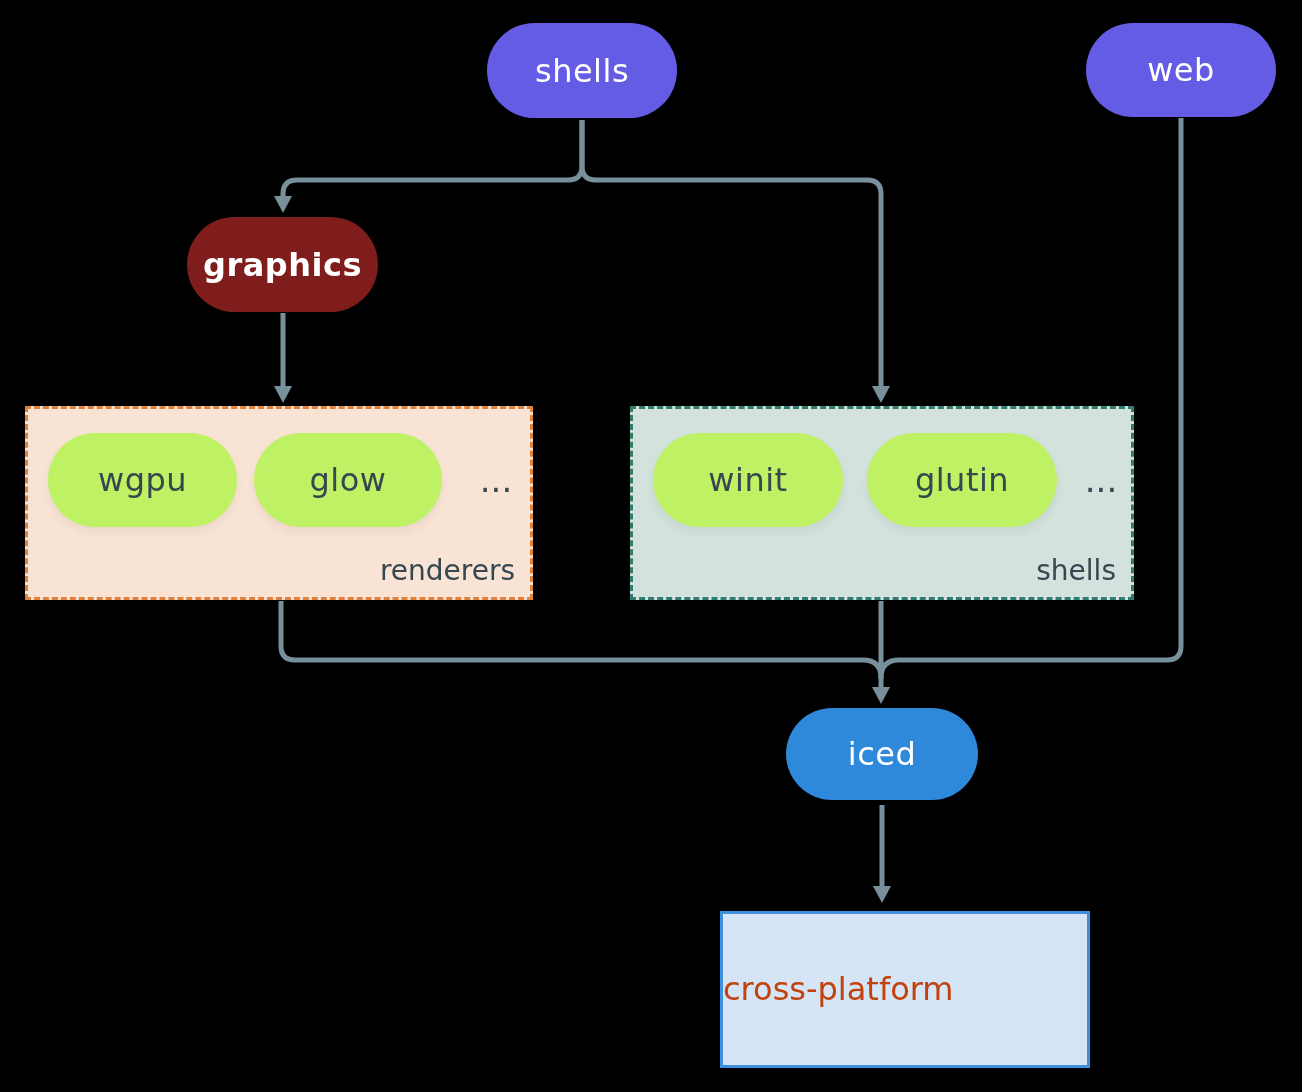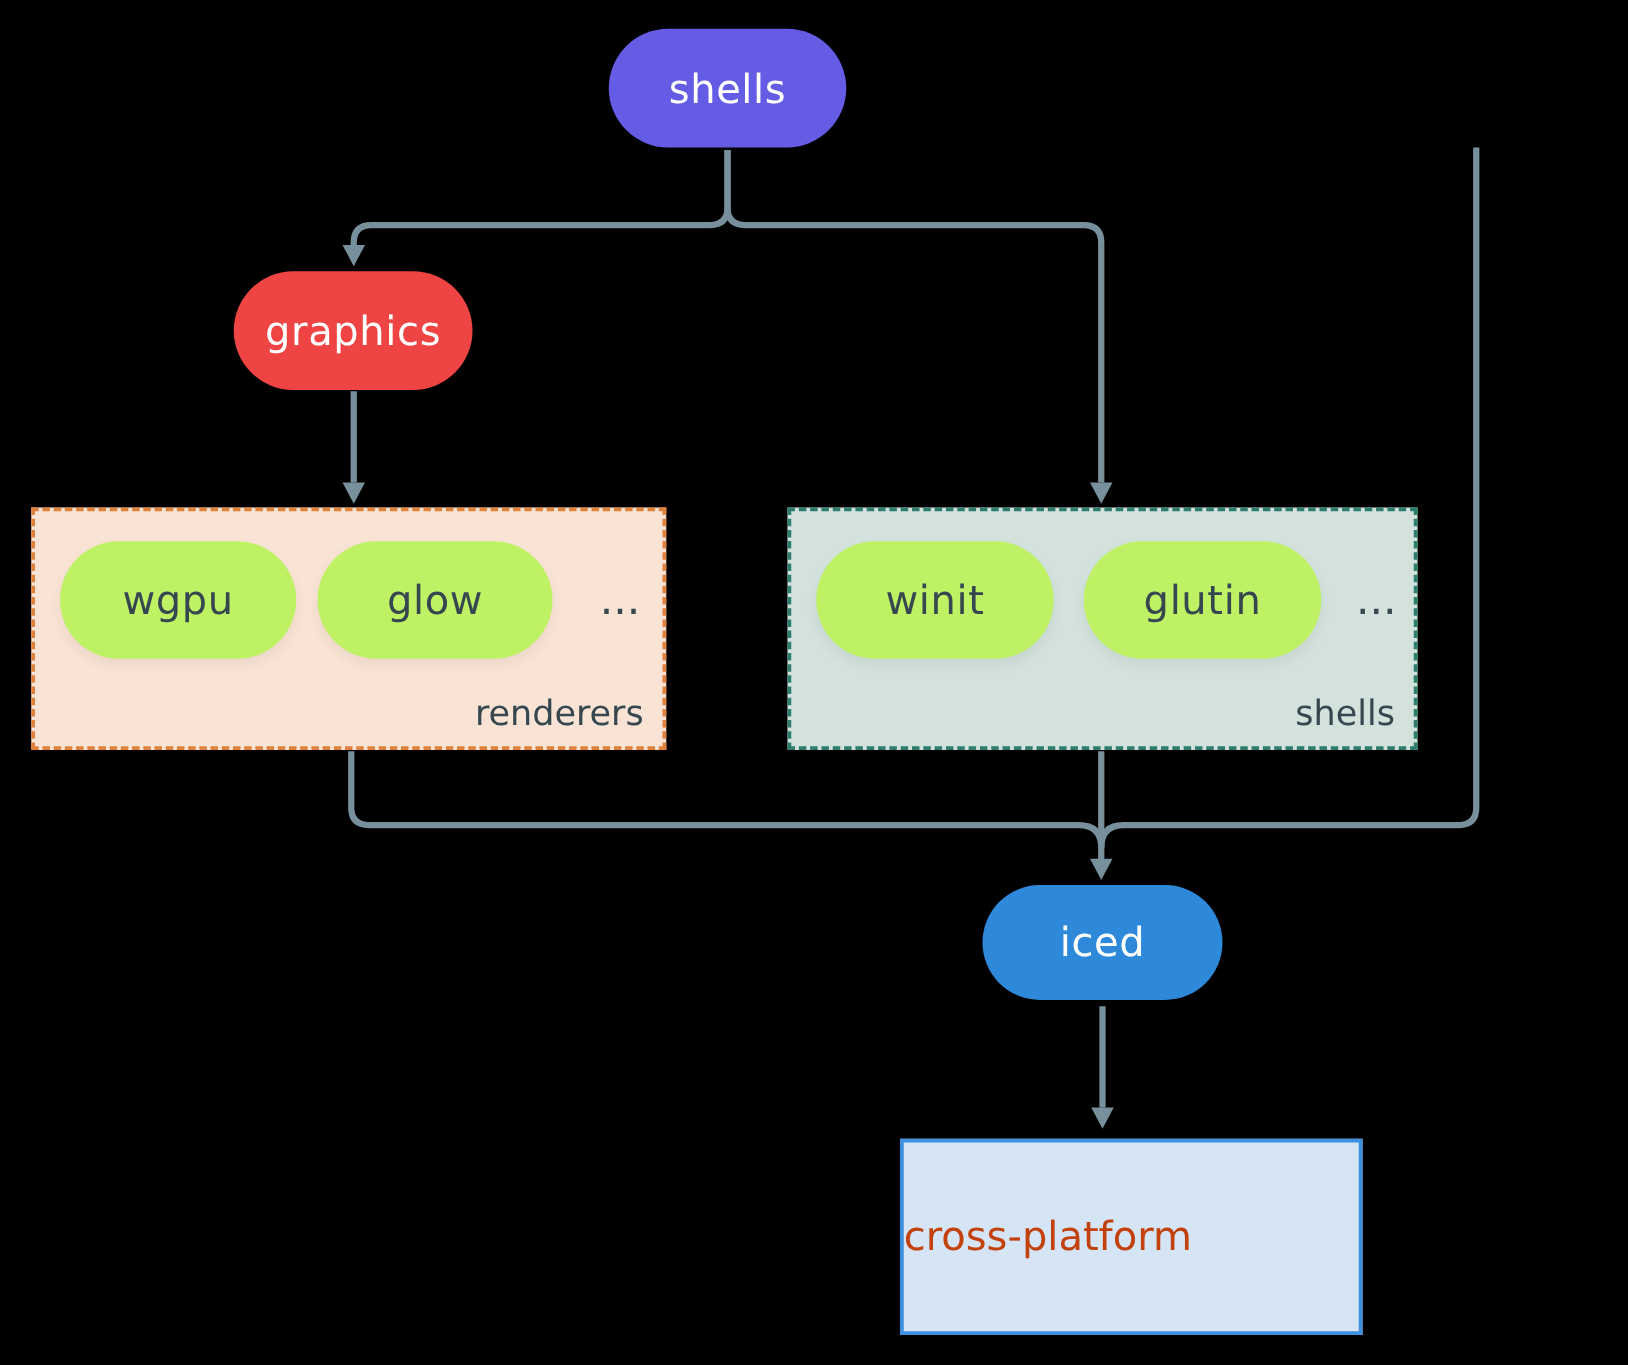--- a/index.html
+++ b/index.html
@@ -24,21 +24,21 @@
     position: absolute;
     border-radius: 48px;
     display: flex;
     align-items: center;
     justify-content: center;
     font-size: 32px;
     letter-spacing: 0.5px;
     color: #ffffff;
   }
   .pill.native, .pill.web { background: #655CE6; }
-  .pill.graphics { background: #ef4444; }
+  .pill.graphics { background: #7f1d1d; font-weight: bold; }
   .pill.iced { background: #2E89DB; }
   .pill.white {
     background: #bef264;
     color: #37474F;
     box-shadow: 0 5px 10px rgba(0,0,0,0.06);
   }
   .group {
     position: absolute;
     box-sizing: border-box;
   }
@@ -114,20 +114,23 @@
       <polygon points="872,386 890,386 881,403"></polygon>
       <polygon points="872,687 890,687 881,704"></polygon>
       <polygon points="873,886 891,886 882,903"></polygon>
     </g>
   </svg>
 
   <div class="pill native" style="left:487px; top:23px; width:190px; height:95px;">
     <span>shells</span>
   </div>
 
+  <div class="pill web" style="left:1086px; top:23px; width:190px; height:94px;">
+    <span>web</span>
+  </div>
 
   <div class="pill graphics" style="left:187px; top:217px; width:191px; height:95px;">
     <span>graphics</span>
   </div>
 
   <div class="group renderers" style="left:25px; top:406px; width:508px; height:194px;">
     <div class="pill white" style="left:20px; top:24px; width:189px; height:94px;">
       <span>wgpu</span>
     </div>
     <div class="pill white" style="left:226px; top:24px; width:188px; height:94px;">

